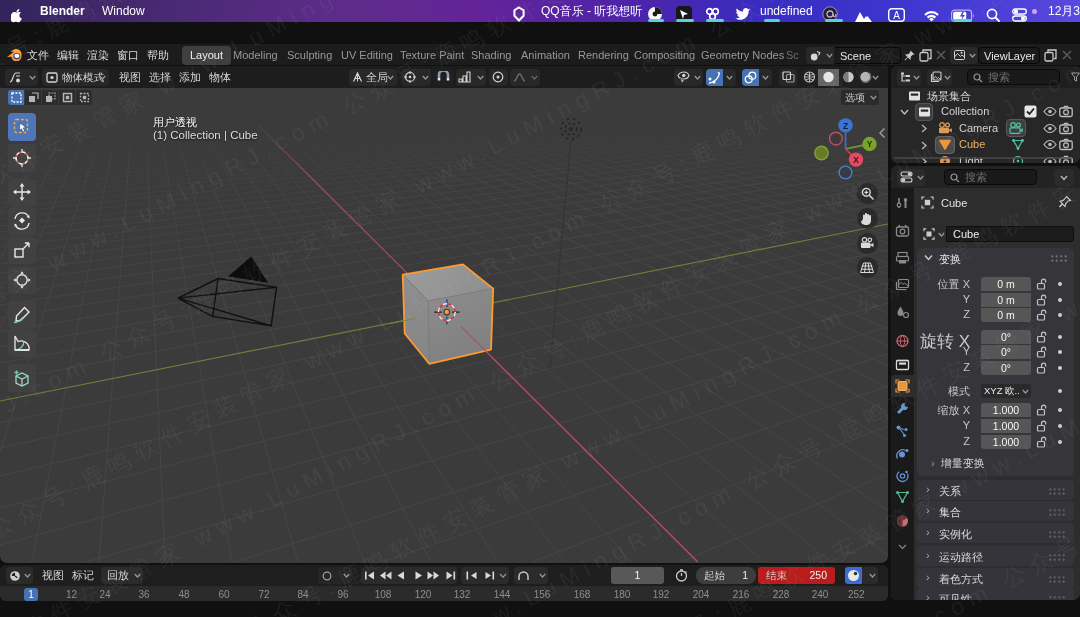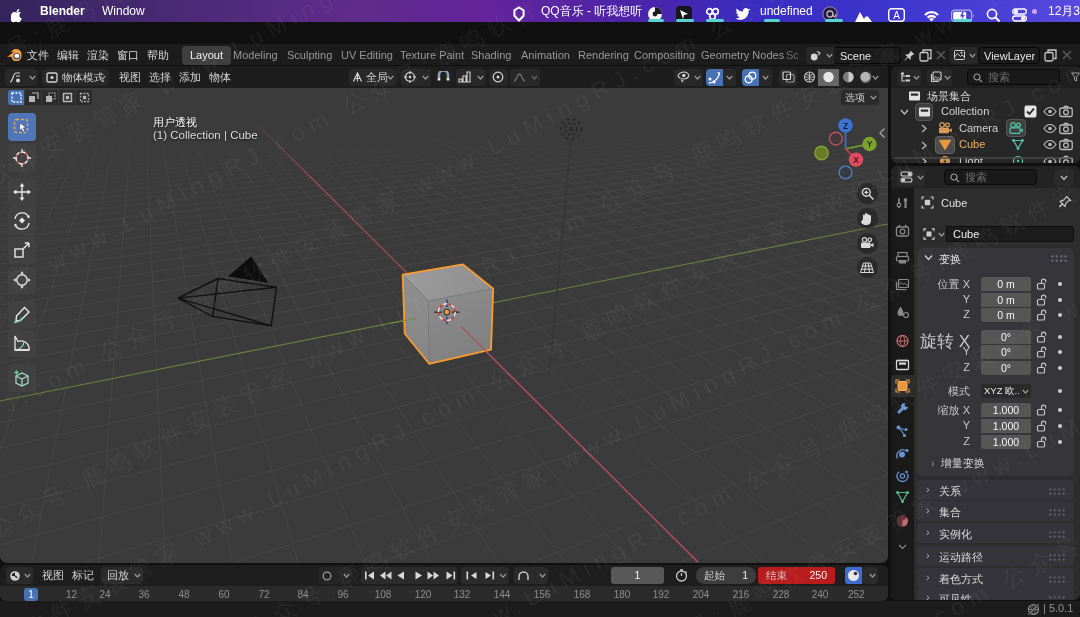--- a/index.html
+++ b/index.html
@@ -956,29 +956,20 @@
         <div style="position:absolute;left:570px;top:1.5px;width:24px;text-align:center;line-height:13px">168</div>
         <div style="position:absolute;left:610px;top:1.5px;width:24px;text-align:center;line-height:13px">180</div>
         <div style="position:absolute;left:649px;top:1.5px;width:24px;text-align:center;line-height:13px">192</div>
         <div style="position:absolute;left:689px;top:1.5px;width:24px;text-align:center;line-height:13px">204</div>
         <div style="position:absolute;left:729px;top:1.5px;width:24px;text-align:center;line-height:13px">216</div>
         <div style="position:absolute;left:769px;top:1.5px;width:24px;text-align:center;line-height:13px">228</div>
         <div style="position:absolute;left:808px;top:1.5px;width:24px;text-align:center;line-height:13px">240</div>
         <div style="position:absolute;left:848px;top:1.5px;width:24px;line-height:13px">252</div>
       </div>
 </div>
-<div class="abs" id="statusbar">
-<svg style="position:absolute;left:1027px;top:2px" width="13" height="13" viewBox="0 0 13 13">
-        <circle cx="6.5" cy="6.5" r="5" fill="none" stroke="#8f8f8f" stroke-width="1.2"></circle>
-        <path d="M1.5 6.5h10M6.5 1.5c-2.5 2.5-2.5 7.5 0 10M6.5 1.5c2.5 2.5 2.5 7.5 0 10" fill="none" stroke="#8f8f8f" stroke-width="0.9"></path>
-        <path d="M1.5 11.5l10-10" stroke="#1c1c1c" stroke-width="2.4"></path>
-        <path d="M1.5 11.5l10-10" stroke="#8f8f8f" stroke-width="1.1"></path>
-      </svg>
-<div style="position:absolute;left:1043px;top:1px;color:#909090;font-size:11px">| 5.0.1</div>
-</div>
 <div class="abs" id="wm">
       <div style="position:relative;left:0px">www.LuMingRJ.com   公众号:鹿鸣软件安装管家   www.LuMingRJ.com   公众号:鹿鸣软件安装管家   www.LuMingRJ.com   公众号:鹿鸣软件安装管家   </div>
       <div style="position:relative;left:-180px">www.LuMingRJ.com   公众号:鹿鸣软件安装管家   www.LuMingRJ.com   公众号:鹿鸣软件安装管家   www.LuMingRJ.com   公众号:鹿鸣软件安装管家   </div>
       <div style="position:relative;left:-360px">www.LuMingRJ.com   公众号:鹿鸣软件安装管家   www.LuMingRJ.com   公众号:鹿鸣软件安装管家   www.LuMingRJ.com   公众号:鹿鸣软件安装管家   </div>
       <div style="position:relative;left:0px">www.LuMingRJ.com   公众号:鹿鸣软件安装管家   www.LuMingRJ.com   公众号:鹿鸣软件安装管家   www.LuMingRJ.com   公众号:鹿鸣软件安装管家   </div>
       <div style="position:relative;left:-180px">www.LuMingRJ.com   公众号:鹿鸣软件安装管家   www.LuMingRJ.com   公众号:鹿鸣软件安装管家   www.LuMingRJ.com   公众号:鹿鸣软件安装管家   </div>
       <div style="position:relative;left:-360px">www.LuMingRJ.com   公众号:鹿鸣软件安装管家   www.LuMingRJ.com   公众号:鹿鸣软件安装管家   www.LuMingRJ.com   公众号:鹿鸣软件安装管家   </div>
       <div style="position:relative;left:0px">www.LuMingRJ.com   公众号:鹿鸣软件安装管家   www.LuMingRJ.com   公众号:鹿鸣软件安装管家   www.LuMingRJ.com   公众号:鹿鸣软件安装管家   </div>
       <div style="position:relative;left:-180px">www.LuMingRJ.com   公众号:鹿鸣软件安装管家   www.LuMingRJ.com   公众号:鹿鸣软件安装管家   www.LuMingRJ.com   公众号:鹿鸣软件安装管家   </div>
       <div style="position:relative;left:-360px">www.LuMingRJ.com   公众号:鹿鸣软件安装管家   www.LuMingRJ.com   公众号:鹿鸣软件安装管家   www.LuMingRJ.com   公众号:鹿鸣软件安装管家   </div>

